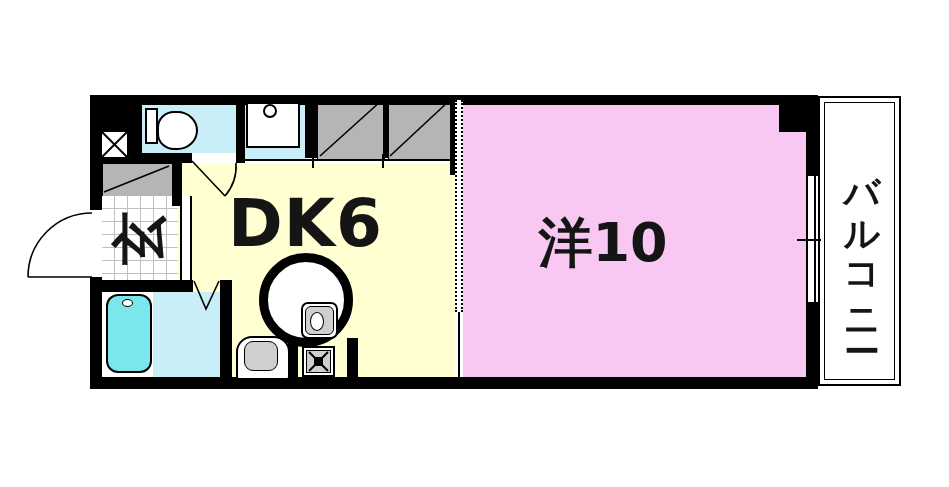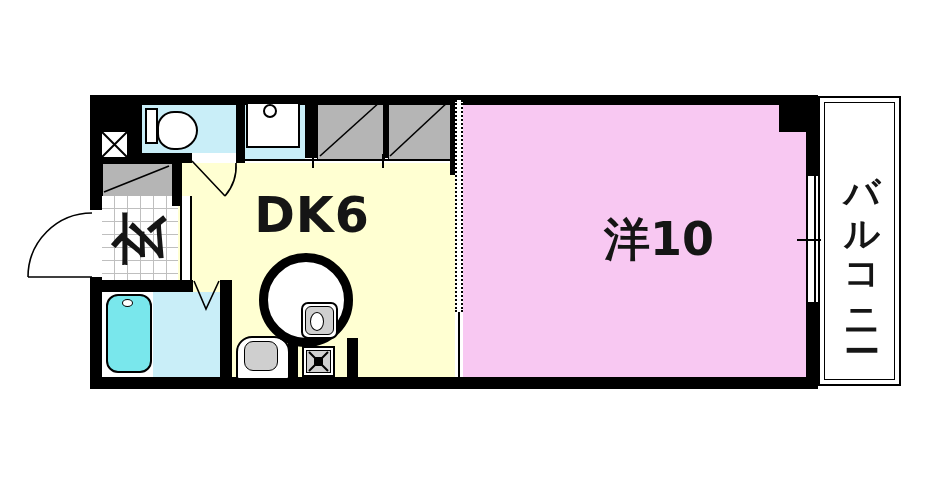--- a/index.html
+++ b/index.html
@@ -6,22 +6,22 @@
   #canvas{
     position:relative;width:949px;height:487px;background:#fff;overflow:hidden;
     font-family:"DejaVu Sans","Liberation Sans",sans-serif;
   }
   .abs{position:absolute;}
   .wall{position:absolute;background:var(--wall);}
   .room-label{
     position:absolute;color:#151515;font-weight:bold;text-align:center;
     line-height:1;white-space:nowrap;
   }
-  #dk-label{left:237px;top:191px;width:150px;font-size:49px;letter-spacing:1px;}
-  #western-label{left:584px;top:216px;width:150px;font-size:46px;}
+  #dk-label{left:228px;top:191px;width:150px;font-size:66px;letter-spacing:1px;}
+  #western-label{left:528px;top:216px;width:150px;font-size:54px;}
   #entrance-label{left:106px;top:211px;width:68px;font-size:54px;transform:rotate(-90deg);}
   #balcony-label{
     left:836px;top:126px;width:44px;height:236px;font-size:36px;
     writing-mode:vertical-rl;text-orientation:upright;letter-spacing:4px;
   }
   
   #dk-floor{left:102px;top:163px;width:353px;height:214px;background:var(--dk-floor);}
   #western-floor{left:463px;top:105px;width:343px;height:272px;background:var(--western-floor);}
   #toilet-room{left:142px;top:103px;width:94px;height:50px;background:var(--wet-room);}
   #washbasin-room{left:243px;top:100px;width:62px;height:60px;background:var(--wet-room);}

